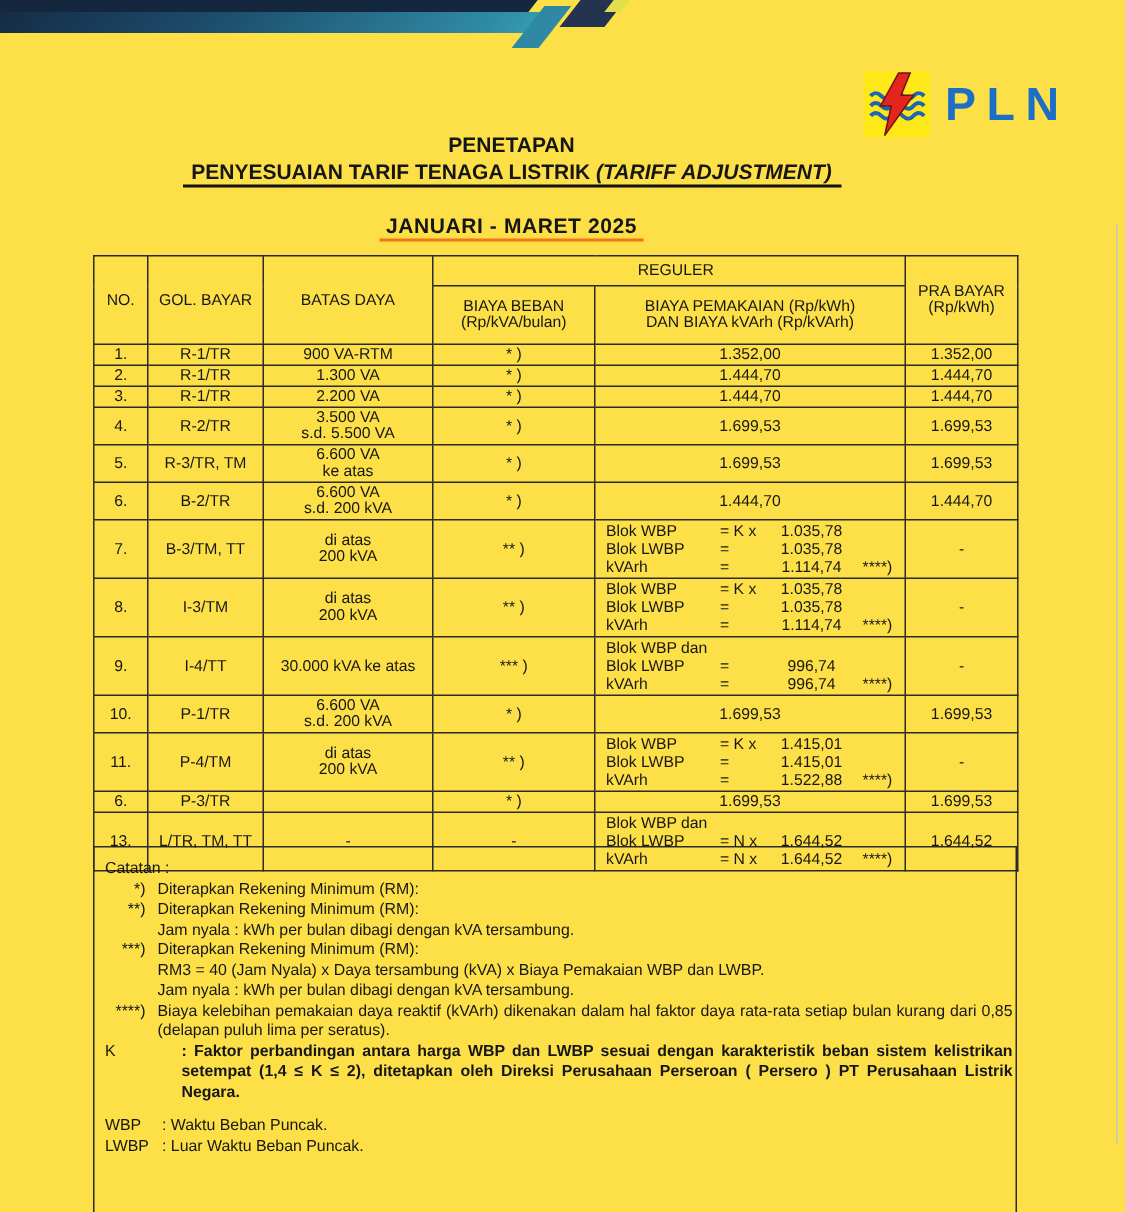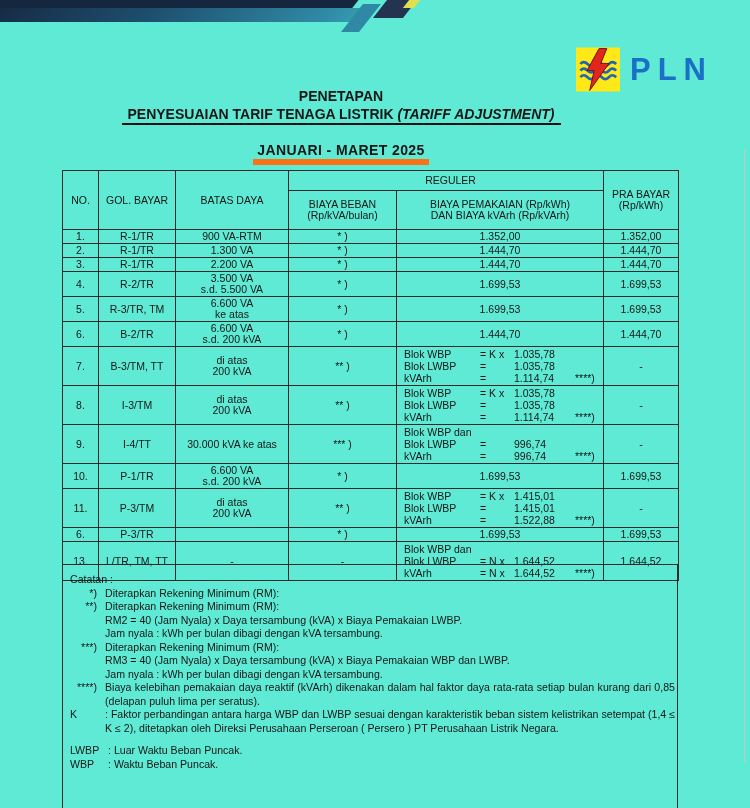--- a/index.html
+++ b/index.html
@@ -1,63 +1,63 @@
 <!DOCTYPE html>
 <html><head>
 <meta charset="utf-8">
 <style>
   html,body { margin:0; padding:0; }
   .page {
-    position:relative; width:750px; height:808px; background:#5eead4;
+    position:relative; width:750px; height:808px; background:#fde047;
     font-family:"Liberation Sans","DejaVu Sans",sans-serif; color:#161616; overflow:hidden;
   }
   
   .banner { position:absolute; left:0; top:0; width:750px; height:40px; }
   .band-top  { position:absolute; left:-30px; top:0;  width:385px; height:9px;  transform:skewX(-38deg); background:var(--banner-navy); }
   .band-main { position:absolute; left:-30px; top:8px; width:400px; height:14px; transform:skewX(-38deg);
                background:linear-gradient(90deg,var(--banner-navy) 0%,#1d4f6e 45%,var(--banner-teal) 88%,#36a0b4 100%); }
   .band-p1 { position:absolute; left:352px; top:4px; width:18px; height:28px; transform:skewX(-38deg); background:var(--banner-teal); }
   .band-p2 { position:absolute; left:380px; top:0;   width:30px; height:18px; transform:skewX(-38deg); background:#24334f; }
   .band-p3 { position:absolute; left:406px; top:0;   width:11px; height:8px;  transform:skewX(-38deg); background:var(--accent-yellow); }
   
   .logo { position:absolute; left:576px; top:47px; display:flex; align-items:center; }
   .logo svg { width:44px; height:45px; display:block; }
   .logo-text { margin-left:10px; font-size:31px; font-weight:bold; letter-spacing:7px; color:var(--logo-blue); line-height:45px; }
   
   .title-block { position:absolute; left:0; top:88px; width:682px; text-align:center; font-weight:bold; font-size:14px; }
   .t2 { margin-top:2px; }
   .t2 .u { display:inline-block; border-bottom:2px solid #111; padding:0 6px 1px; }
   .t2 i { font-style:italic; }
   .t3 { margin-top:17px; }
-  .t3 .u { display:inline-block; border-bottom:6px solid #f97316; padding:0 4px 1px; letter-spacing:0.4px; }
+  .t3 .u { display:inline-block; border-bottom:2px solid #f97316; padding:0 4px 1px; letter-spacing:0.4px; }
   
   table.tariff { position:absolute; left:62px; top:170px; width:616px; border-collapse:collapse;
                  font-size:10.5px; line-height:11px; table-layout:fixed; }
   table.tariff th, table.tariff td { border:1.3px solid #2a2a2a; padding:1px 2px; vertical-align:middle; }
   table.tariff thead th { font-weight:normal; text-align:center; }
   table.tariff thead .h2 { height:36px; }
   table.tariff thead .reg { height:17px;padding-left:11px; }
   table.tariff td { text-align:center; }
   td.c-pem.plain { text-align:center; }
   td.c-pem .bl { display:flex; text-align:left; padding-left:5px; line-height:12px; }
   .bl-label { width:76px; flex:0 0 76px; }
   .bl-op    { width:34px; flex:0 0 34px; }
-  .bl-val   { width:54px; flex:0 0 54px; text-align:left; }
+  .bl-val   { width:54px; flex:0 0 54px; text-align:center; }
   .bl-suf   { margin-left:7px; }
   
   .notes { position:absolute; left:62px; top:564px; width:616px; height:276px; border:1.6px solid #2a2a2a;
            box-sizing:border-box; font-size:10.6px; line-height:13.5px; padding:8px 0 0 0; overflow:hidden; }
   .notes-title { padding-left:7px; }
   .note-item { display:flex; }
   .note-marker { flex:0 0 27px; margin-left:7px; text-align:right; }
   .note-text { margin-left:8px; flex:1 1 auto; padding-right:2px; }
   .note-text.justify { text-align:justify; }
   .k-row { display:flex; }
   .k-label { flex:0 0 27px; margin-left:7px; text-align:left; padding-left:0; }
-  .k-row .note-text { margin-left:8px; }
+  .k-row .note-text { margin-left:24px;font-weight:bold; }
   .defs { margin-top:9px; }
   .def-row { display:flex; }
   .def-term { flex:0 0 34px; margin-left:7px; }
   .def-text { margin-left:4px; }
   
   .scan-line { position:absolute; left:744px; top:150px; width:1px; height:612px; background:#c6c6c6; }
 </style>
 </head>
 <body>
 
@@ -346,21 +346,21 @@
             <div>* )</div>
           </td>
           <td class="c-pem plain">1.699,53</td>
           <td class="c-pra">1.699,53</td>
         </tr>
         <tr>
           <td class="c-no">
             <div>11.</div>
           </td>
           <td class="c-gol">
-            <div>P-3/TM</div>
+            <div>P-4/TM</div>
           </td>
           <td class="c-batas">
             <div>di atas</div>
             <div>200 kVA</div>
           </td>
           <td class="c-beban">
             <div>** )</div>
           </td>
           <td class="c-pem">
             <div class="bl">
@@ -444,21 +444,20 @@
         <div class="note-item">
           <div class="note-marker">*)</div>
           <div class="note-text">
             <div>Diterapkan Rekening Minimum (RM):</div>
           </div>
         </div>
         <div class="note-item">
           <div class="note-marker">**)</div>
           <div class="note-text">
             <div>Diterapkan Rekening Minimum (RM):</div>
-            <div>RM2 = 40 (Jam Nyala) x Daya tersambung (kVA) x Biaya Pemakaian LWBP.</div>
             <div>Jam nyala : kWh per bulan dibagi dengan kVA tersambung.</div>
           </div>
         </div>
         <div class="note-item">
           <div class="note-marker">***)</div>
           <div class="note-text">
             <div>Diterapkan Rekening Minimum (RM):</div>
             <div>RM3 = 40 (Jam Nyala) x Daya tersambung (kVA) x Biaya Pemakaian WBP dan LWBP.</div>
             <div>Jam nyala : kWh per bulan dibagi dengan kVA tersambung.</div>
           </div>
@@ -469,24 +468,24 @@
             <div>Biaya kelebihan pemakaian daya reaktif (kVArh) dikenakan dalam hal faktor daya rata-rata setiap bulan kurang dari 0,85 (delapan puluh lima per seratus).</div>
           </div>
         </div>
       </div>
     <div class="k-row">
       <div class="k-label">K</div>
       <div class="note-text justify">: Faktor perbandingan antara harga WBP dan LWBP sesuai dengan karakteristik beban sistem kelistrikan setempat (1,4 ≤ K ≤ 2),  ditetapkan oleh Direksi Perusahaan Perseroan ( Persero ) PT Perusahaan Listrik Negara.</div>
     </div>
     <div class="defs" id="defs">
         <div class="def-row">
+          <div class="def-term">WBP</div>
+          <div class="def-text">: Waktu Beban Puncak.</div>
+        </div>
+        <div class="def-row">
           <div class="def-term">LWBP</div>
           <div class="def-text">: Luar Waktu Beban Puncak.</div>
         </div>
-        <div class="def-row">
-          <div class="def-term">WBP</div>
-          <div class="def-text">: Waktu Beban Puncak.</div>
-        </div>
       </div>
   </div>
 
   <div class="scan-line"></div>
 </div>
 
 </body></html>

